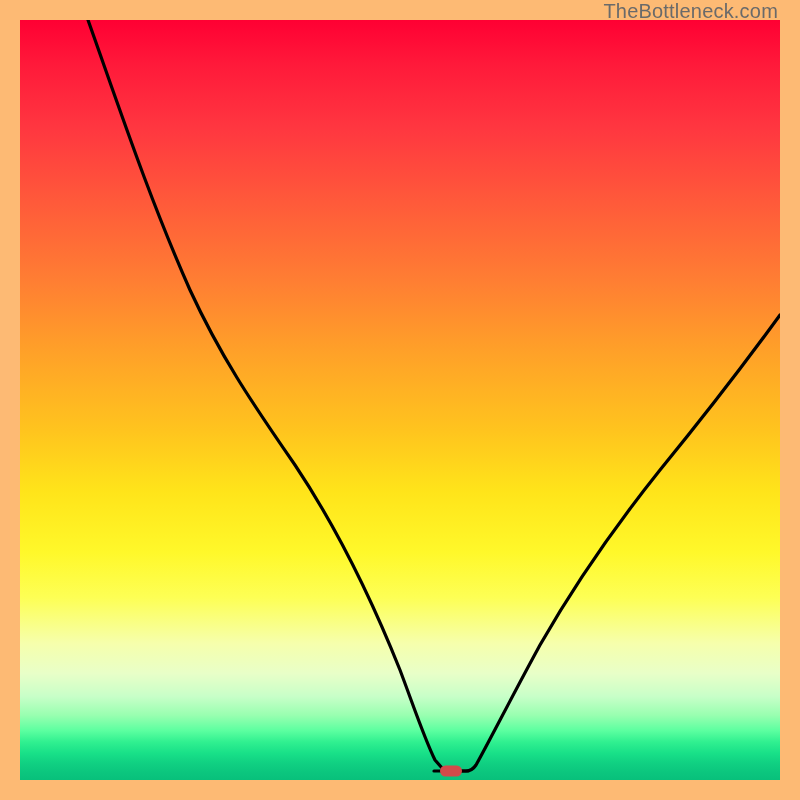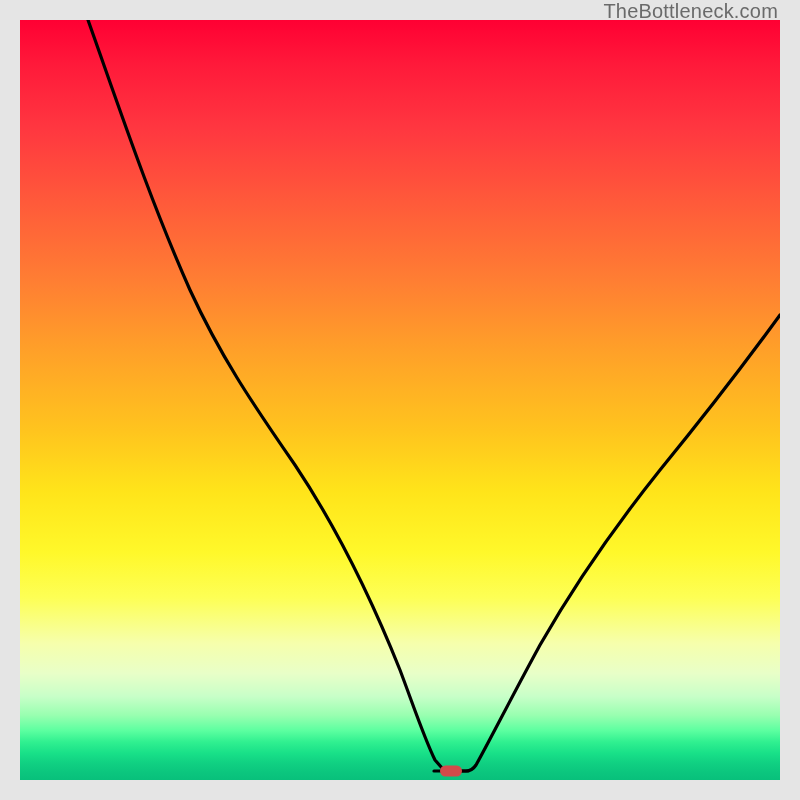--- a/index.html
+++ b/index.html
@@ -9,21 +9,21 @@
     height: 800px;
     background: #000;
     overflow: hidden;
   }
   .frame {
     position: absolute;
     left: 0;
     top: 0;
     width: 800px;
     height: 800px;
-    background: #e5e5e5;
+    background: #fdba74;
   }
   .plot {
     position: absolute;
     left: 20px;
     top: 20px;
     width: 760px;
     height: 760px;
     
     background: linear-gradient(
       to bottom,

